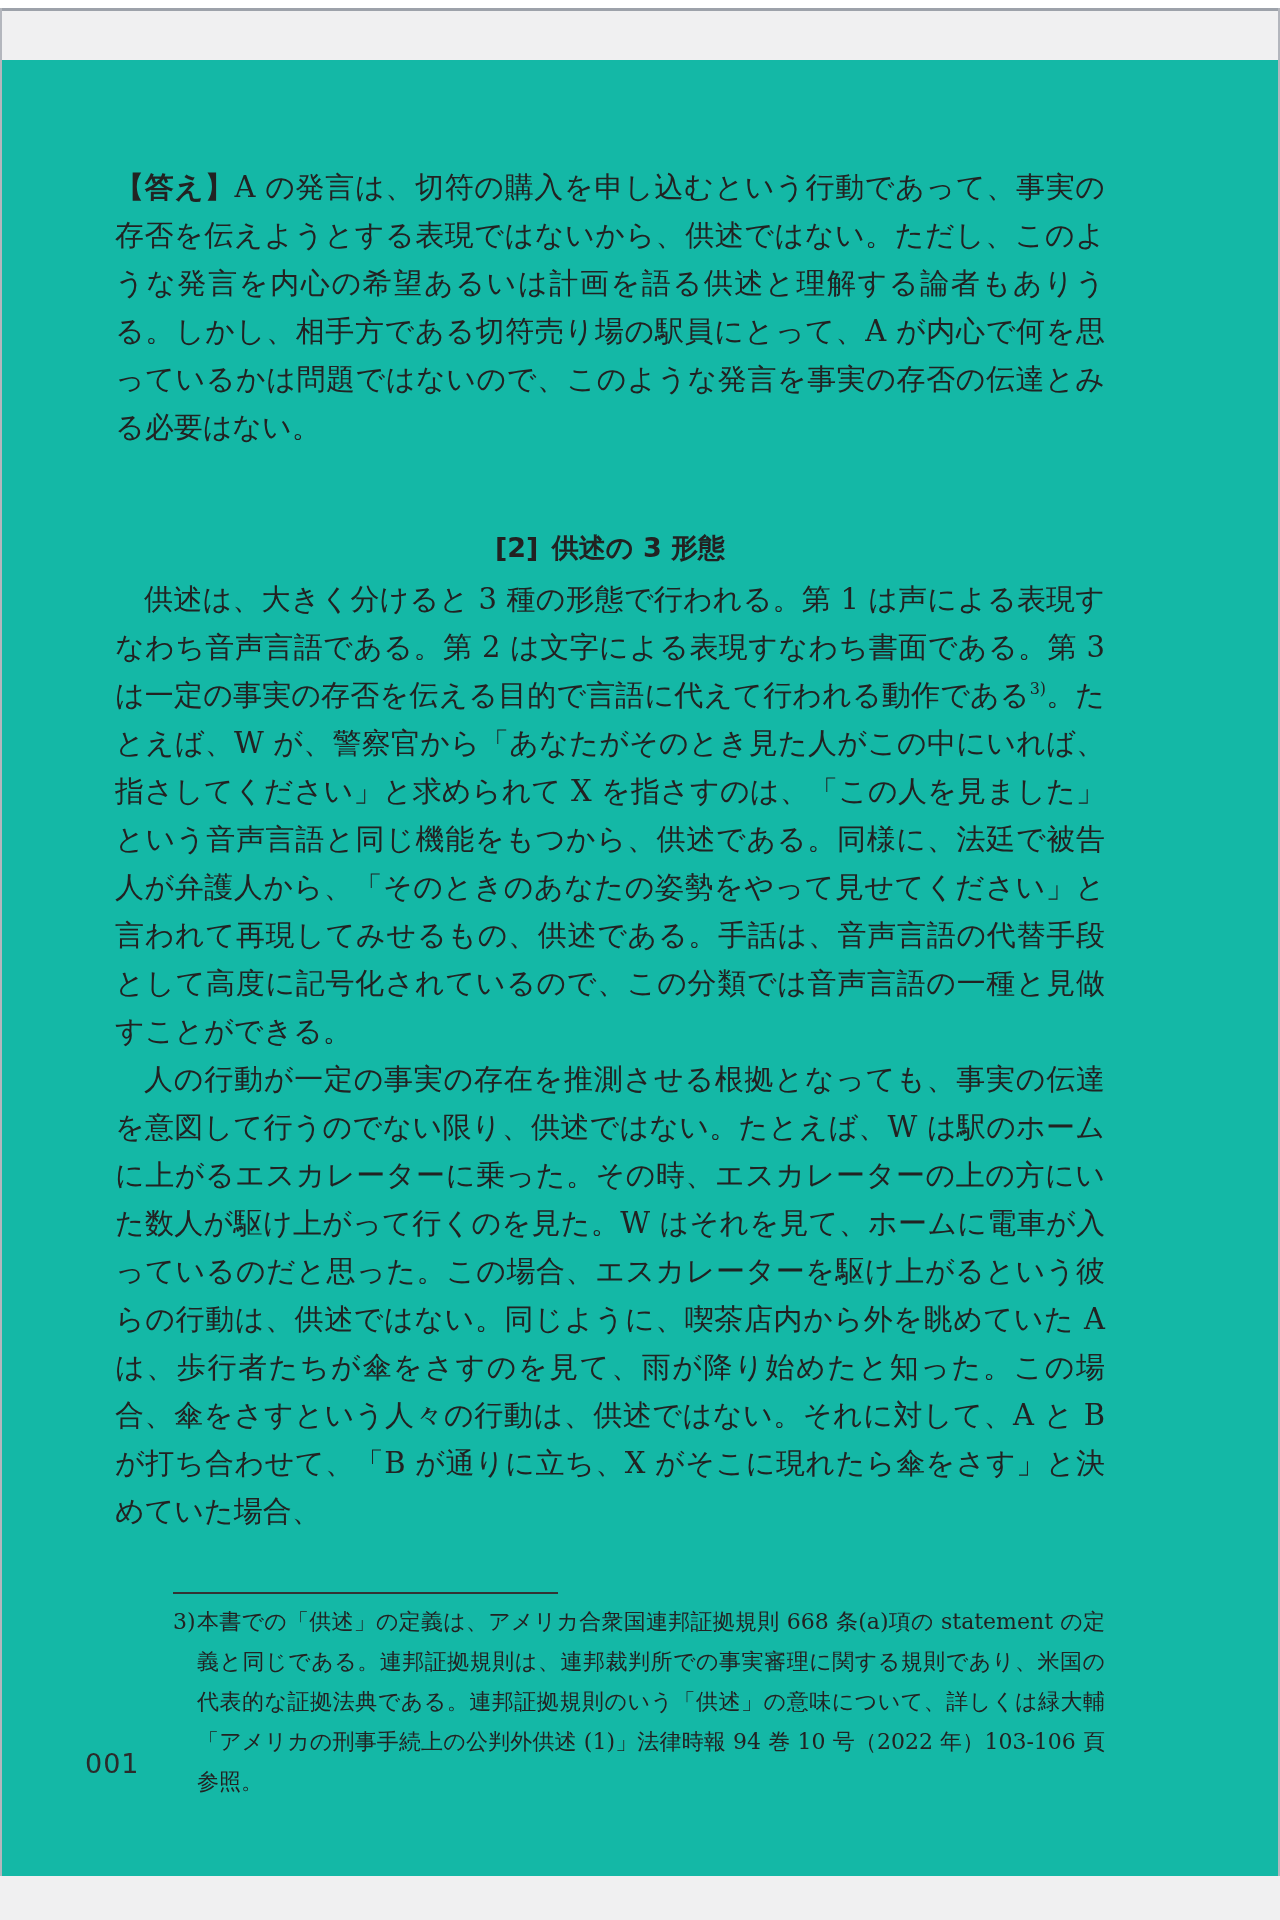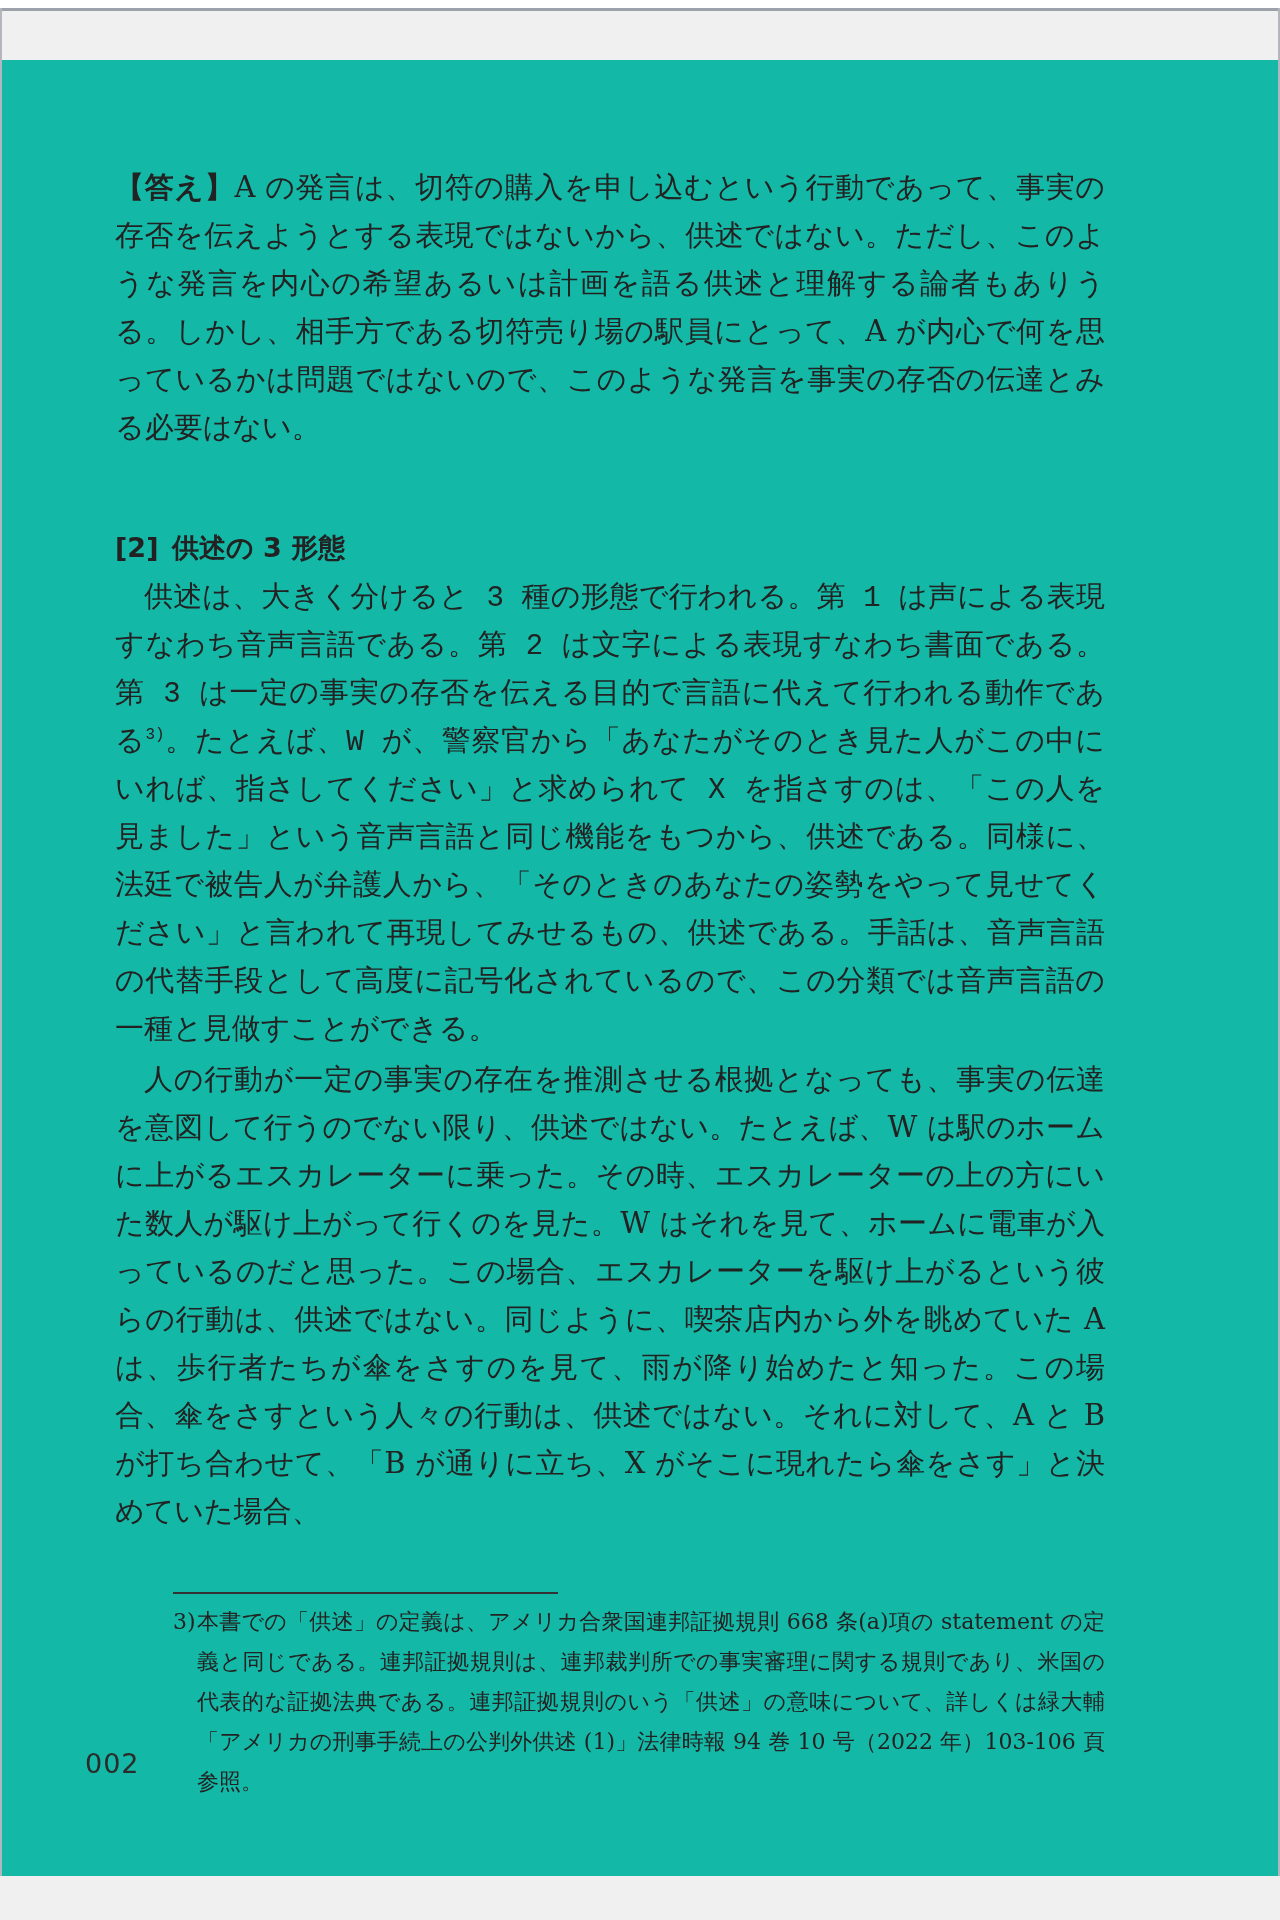--- a/index.html
+++ b/index.html
@@ -47,23 +47,23 @@
   .answer-label {
     font-family: "DejaVu Sans", "Liberation Sans", sans-serif;
     font-weight: 700;
   }
   .section-heading {
     margin-top: 80px;
     font-family: "DejaVu Sans", "Liberation Sans", sans-serif;
     font-weight: 600;
     font-size: 27px;
     line-height: 34px;
-    text-align: left;
+    text-align: center;
   }
-  .para.forms { margin-top: 10px; font-family: Liberation Mono, monospace; }
+  .para.forms { margin-top: 10px; }
   .note-ref {
     font-size: 0.55em;
     vertical-align: super;
     line-height: 0;
   }
   .footnote-block {
     margin-top: 57px;
     margin-left: 58px; 
   }
   .footnote-rule {
@@ -118,17 +118,17 @@
     <div class="footnote-block">
       <div class="footnote-rule"></div>
       <div class="footnote">
         <span class="footnote-label">3)</span>
         <span class="footnote-text">本書での「供述」の定義は、アメリカ合衆国連邦証拠規則 668 条(a)項の statement の定義と同じである。連邦証拠規則は、連邦裁判所での事実審理に関する規則であり、米国の代表的な証拠法典である。連邦証拠規則のいう「供述」の意味について、詳しくは緑大輔「アメリカの刑事手続上の公判外供述 (1)」法律時報 94 巻 10 号（2022 年）103-106 頁参照。</span>
       </div>
     </div>
 
   </div>
 
-  <div class="page-number">002</div>
+  <div class="page-number">001</div>
 
   <div class="viewer-bar bottom"></div>
 
 </div>
 
 </body></html>

